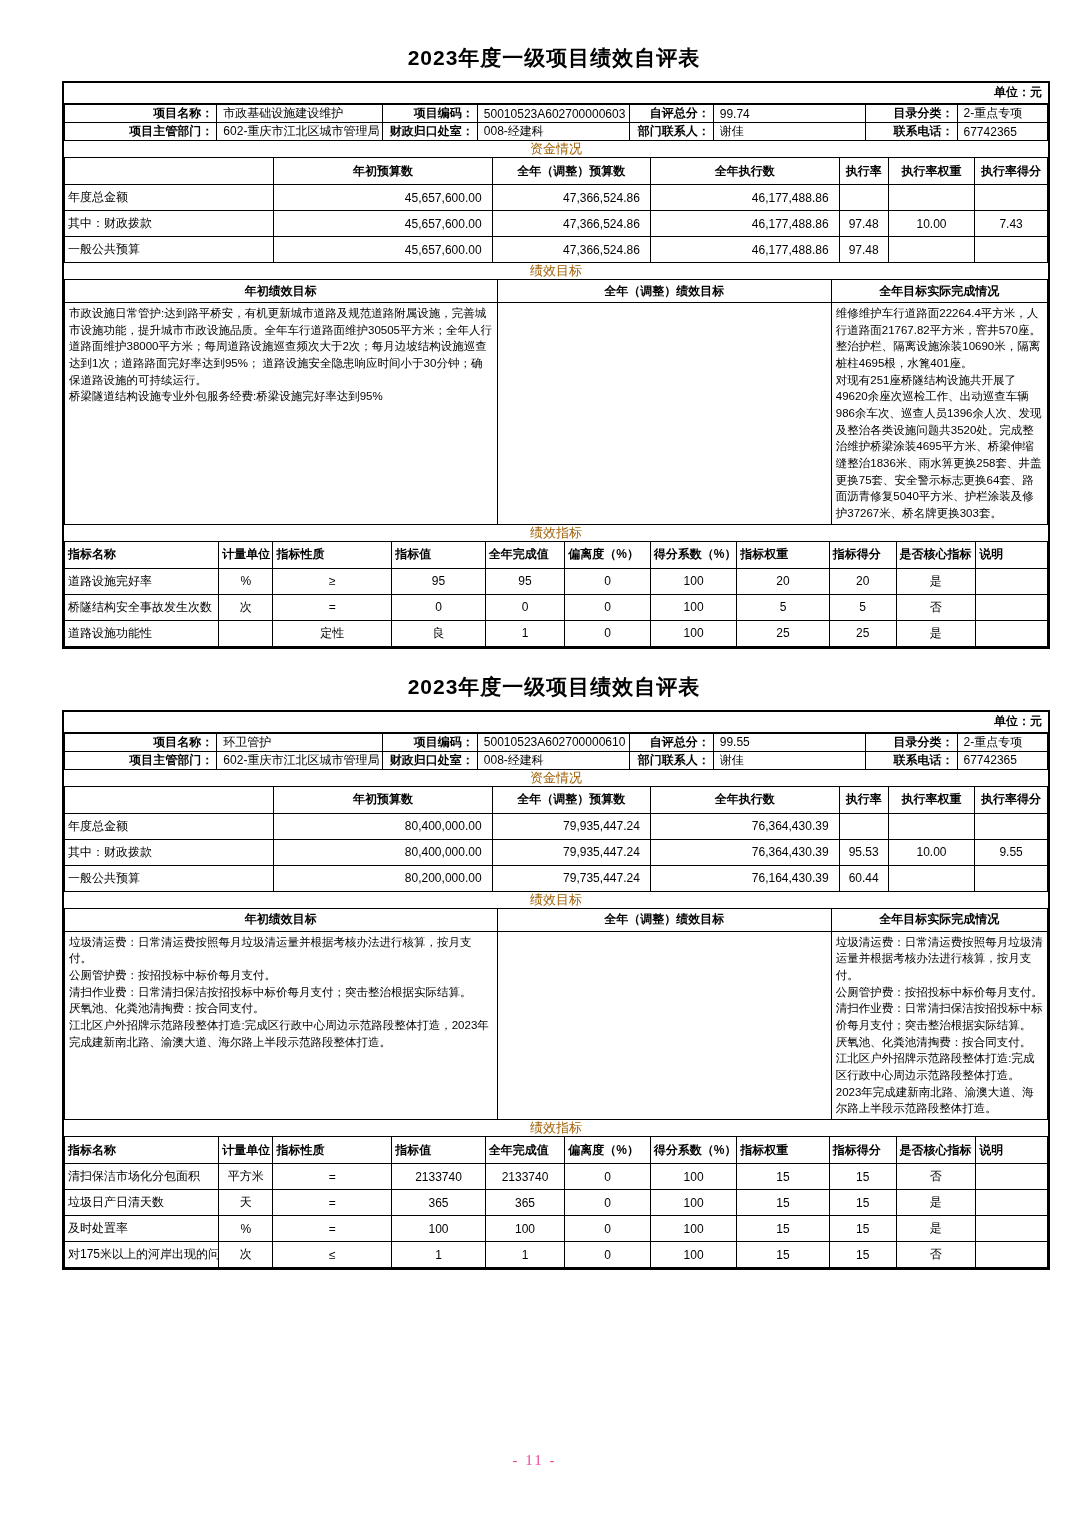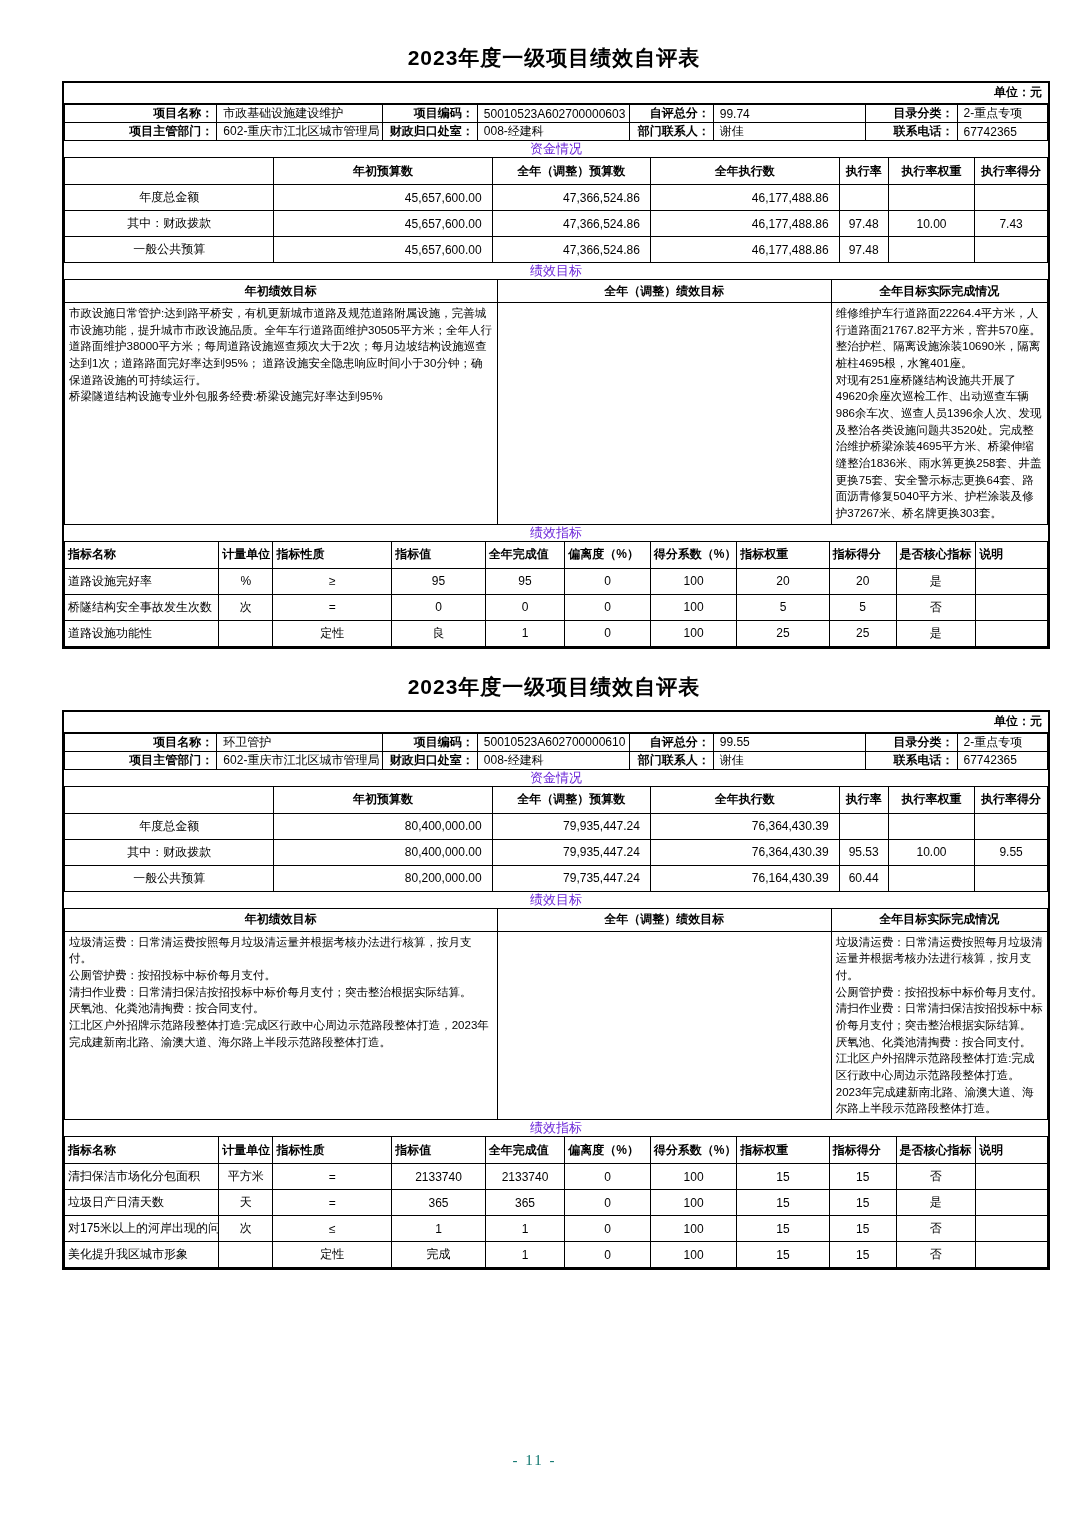--- a/index.html
+++ b/index.html
@@ -24,44 +24,44 @@
   .unit-row {
     text-align:right; font-size:12px; font-weight:bold;
     padding:1px 6px 2px 6px; border-bottom:1px solid #000;
   }
   
   .info-table td { height:17px; white-space:nowrap; }
   .info-table td.lbl { font-weight:bold; text-align:right; }
   .info-table td.val { text-align:left; padding-left:6px; }
   
   .section-label {
-    text-align:center; color:#6d28d9; font-size:13px;
+    text-align:center; color:#a16207; font-size:13px;
     height:16px; line-height:16px;
   }
   
   .funding-table th { height:26px; font-weight:bold; text-align:center; }
   .funding-table td { height:25px; }
-  .funding-table td.rowlbl { text-align:center; white-space:nowrap;margin-top:20px; }
+  .funding-table td.rowlbl { text-align:left; white-space:nowrap;margin-top:20px; }
   .funding-table td.num { text-align:right; padding-right:10px; white-space:nowrap; }
   .funding-table td.ctr { text-align:center; }
   
   .goals-table th { height:22px; font-weight:bold; text-align:center; }
   .goals-table td {
     vertical-align:top; text-align:left; font-size:11.5px;
     line-height:1.45; padding:2px 4px; white-space:pre-line;
   }
   .goals-body-1 td { height:172px; }
   .goals-body-2 td { height:145px; }
   
   .ind-table th { height:26px; font-weight:bold; text-align:left; white-space:nowrap; }
   .ind-table td { height:25px; text-align:center; }
   .ind-table td.name { text-align:left; white-space:nowrap; }
   .page-footer {
     position:absolute; top:1452px; left:0; width:1069px;
-    text-align:center; font-size:15px; color:#0f766e;
+    text-align:center; font-size:15px; color:#ec4899;
     font-family:"Liberation Serif", serif; letter-spacing:2px;
   }
 </style>
 </head>
 <body>
 
 <div class="page">
 
   <h1 class="doc-title">2023年度一级项目绩效自评表</h1>
 
@@ -436,44 +436,44 @@
             <td>365</td>
             <td>365</td>
             <td>0</td>
             <td>100</td>
             <td>15</td>
             <td>15</td>
             <td>是</td>
             <td></td>
           </tr>
           <tr>
+            <td class="name">及时处置率</td>
+            <td>%</td>
+            <td>=</td>
+            <td>100</td>
+            <td>100</td>
+            <td>0</td>
+            <td>100</td>
+            <td>15</td>
+            <td>15</td>
+            <td>是</td>
+            <td></td>
+          </tr>
+          <tr>
             <td class="name">对175米以上的河岸出现的问题处置</td>
             <td>次</td>
             <td>≤</td>
             <td>1</td>
             <td>1</td>
             <td>0</td>
             <td>100</td>
             <td>15</td>
             <td>15</td>
             <td>否</td>
             <td></td>
           </tr>
-          <tr>
-            <td class="name">美化提升我区城市形象</td>
-            <td></td>
-            <td>定性</td>
-            <td>完成</td>
-            <td>1</td>
-            <td>0</td>
-            <td>100</td>
-            <td>15</td>
-            <td>15</td>
-            <td>否</td>
-            <td></td>
-          </tr>
         </tbody>
     </table>
   </div>
 
 </div>
 
 <div class="page-footer">- 11 -</div>
 
 </body></html>

